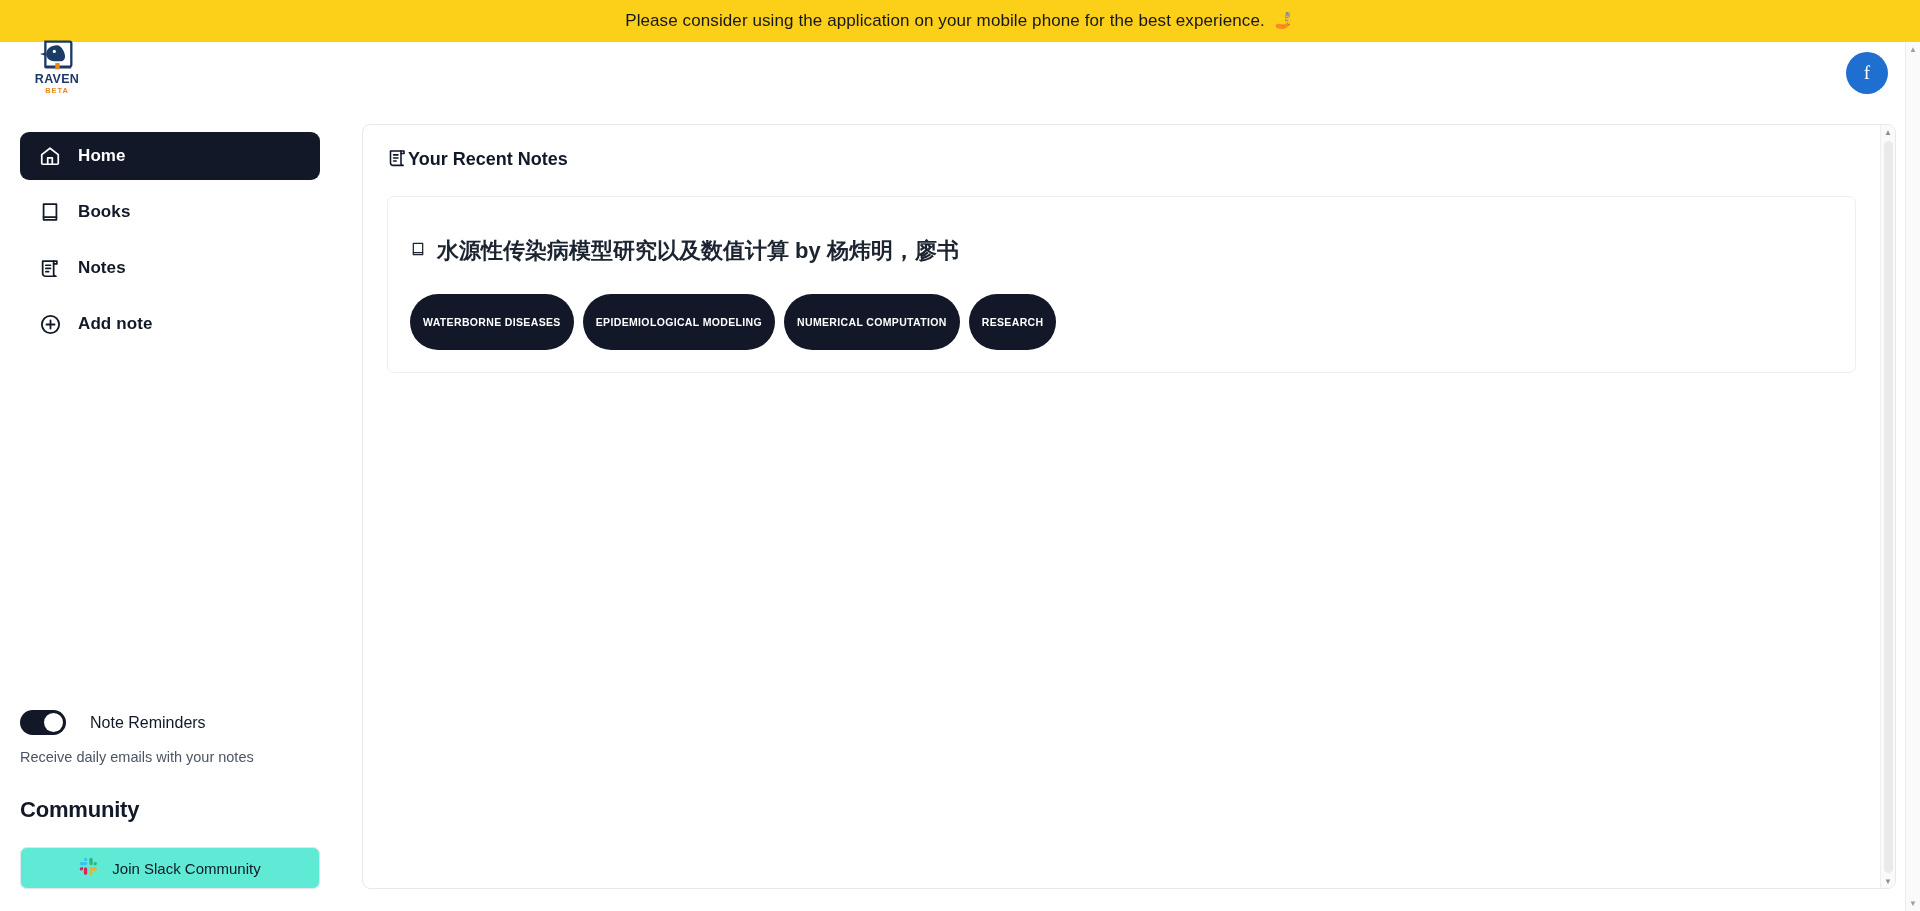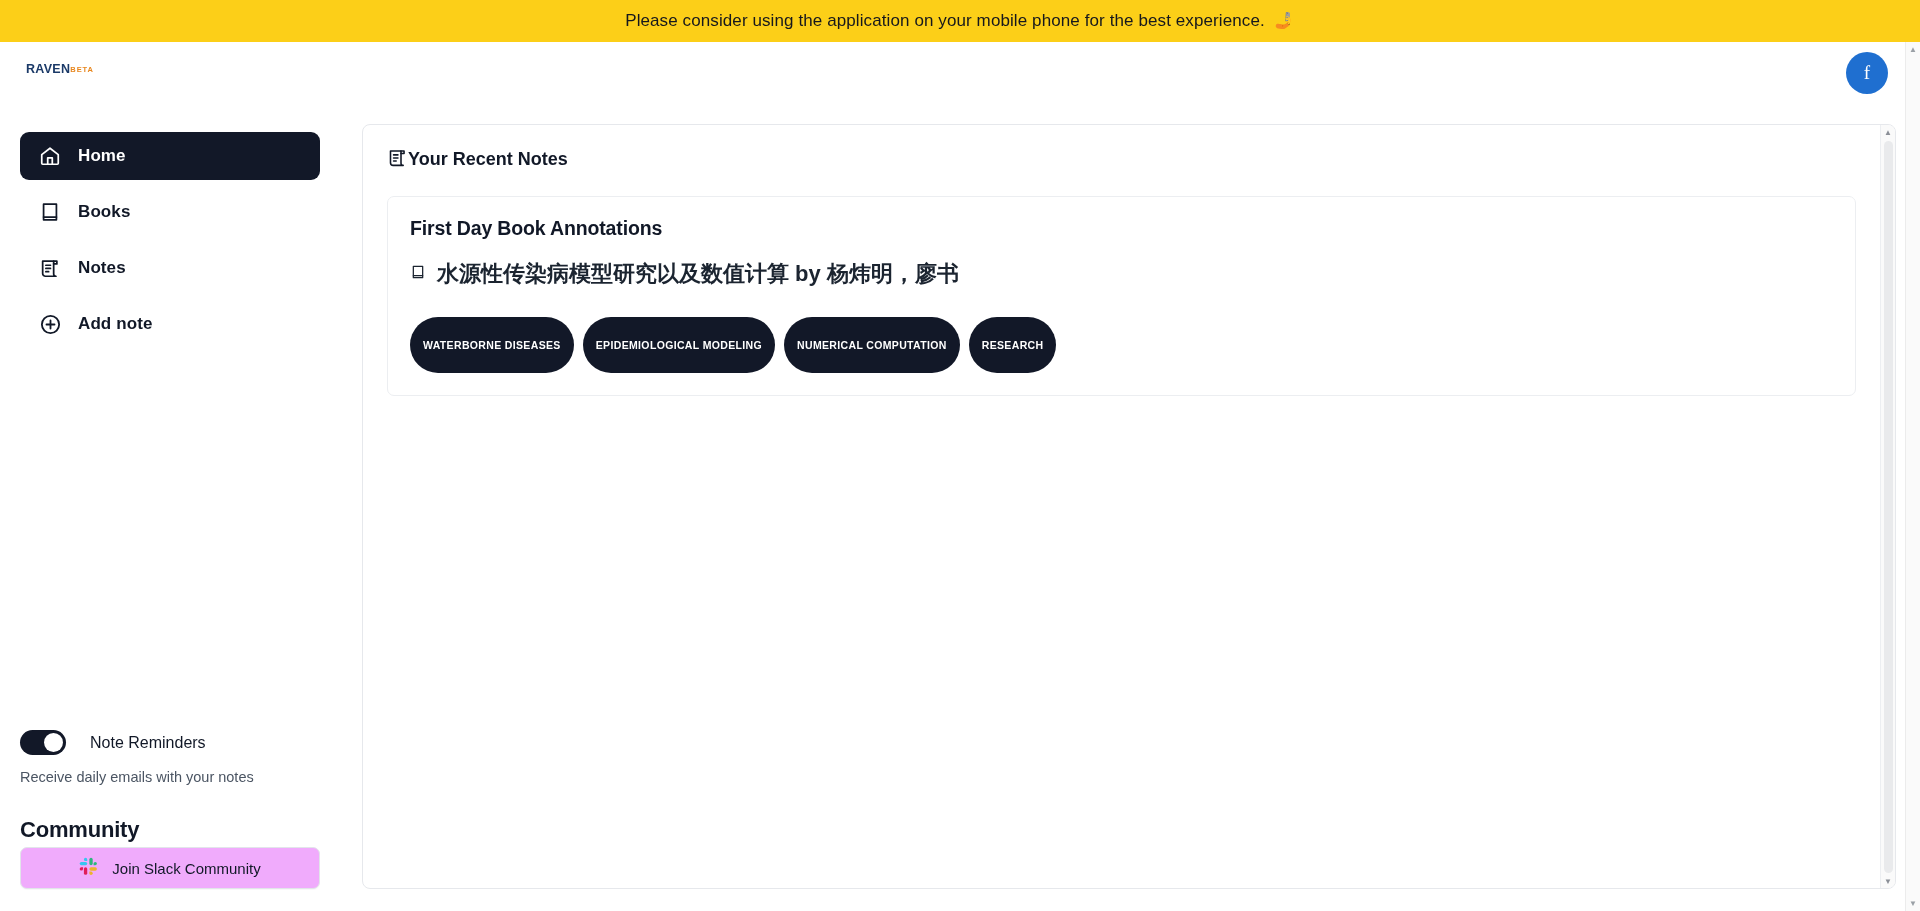--- a/index.html
+++ b/index.html
@@ -27,21 +27,21 @@
   
   .header {
     height: 60px;
     position: relative;
     background: #fff;
   }
   .logo {
     position: absolute;
     left: 26px; top: -4px;
     width: 62px; height: 62px;
-    display: flex; flex-direction: row;
+    display: flex; flex-direction: column;
     align-items: center; justify-content: flex-start;
   }
   .logo-mark { width: 40px; height: 34px; display:block; }
   .logo-word {
     font-size: 12.5px; font-weight: 700; color: #1b3a68;
     letter-spacing: .3px; line-height: 1; margin-top: 1px;
     font-family: "Liberation Sans", sans-serif;
   }
   .logo-beta {
     font-size: 7.5px; font-weight: 700; color: #e8871e;
@@ -104,25 +104,25 @@
   }
   .toggle .knob {
     position: absolute; top: 3px; left: 24px;
     width: 19px; height: 19px; border-radius: 50%;
     background: #ffffff;
   }
   .toggle-label { margin-left: 24px; font-size: 16px; color: #111827; }
   .hint { margin-top: 14px; font-size: 14.5px; color: #4b5563; }
   .community { margin-top: 32px; }
   .slack-btn {
-    margin-top: 4px;
+    margin-top: 24px;
     height: 42px;
     border: 1px solid #e2e5ea;
     border-radius: 7px;
-    background: #f0abfc;
+    background: #5eead4;
     display: flex; align-items: center; justify-content: center;
     cursor: pointer;
     box-shadow: 0 1px 1px rgba(16,24,40,.03);
   }
   .slack-label { font-size: 15px; color: #111827; margin-left: 14px; }
 
   
   .main {
     flex: 1;
     padding: 22px 24px 22px 22px;
@@ -301,21 +301,20 @@
             <svg width="21" height="21" viewBox="0 0 24 24" fill="none" stroke="#111827" stroke-width="1.8" stroke-linecap="round" stroke-linejoin="round">
               <path d="M4 4.5 h12 v14 a2.5 2.5 0 0 0 2.5 2.5 H7 a3 3 0 0 1 -3 -3 Z"></path>
               <path d="M16 4.5 h3.5 v3 H16"></path>
               <path d="M7.5 9 h5 M7.5 12.5 h5 M7.5 16 h3"></path>
             </svg>
           </span>
           <span class="title">Your Recent Notes</span>
         </div>
 
         <article class="note-card">
-          <div class="note-title">First Day Book Annotations</div>
 
           <div class="note-book">
             <span>
               <svg width="16" height="16" viewBox="0 0 24 24" fill="none" stroke="#1b2430" stroke-width="1.9" stroke-linecap="round" stroke-linejoin="round">
                 <path d="M5 3.5 H19 V20.5 H5 Z"></path>
                 <path d="M5 17.5 H19"></path>
               </svg>
             </span>
             <span class="note-book-text">水源性传染病模型研究以及数值计算 by 杨炜明，廖书</span>
           </div>

